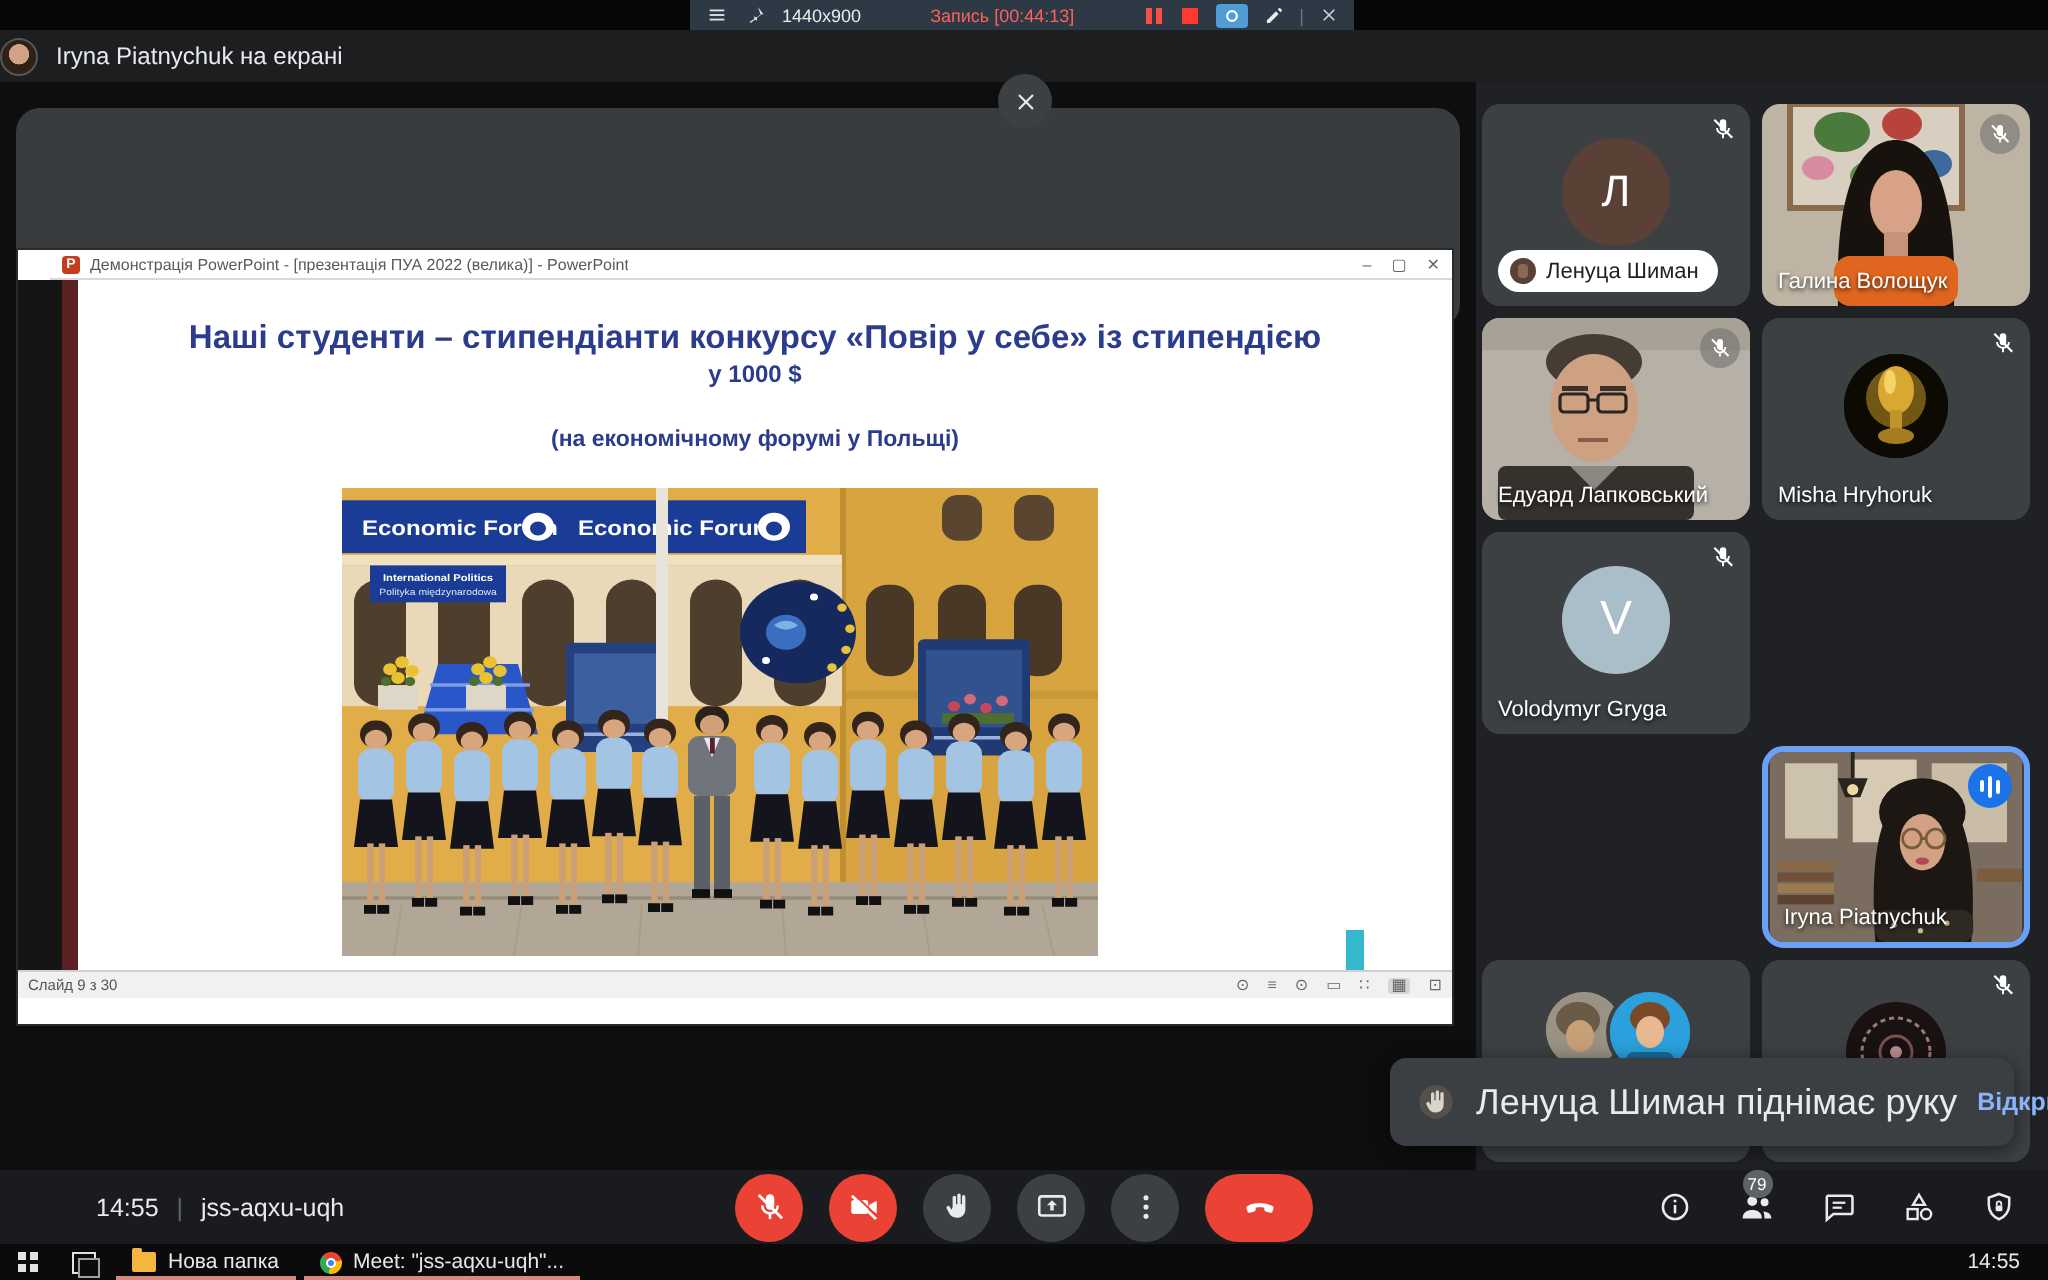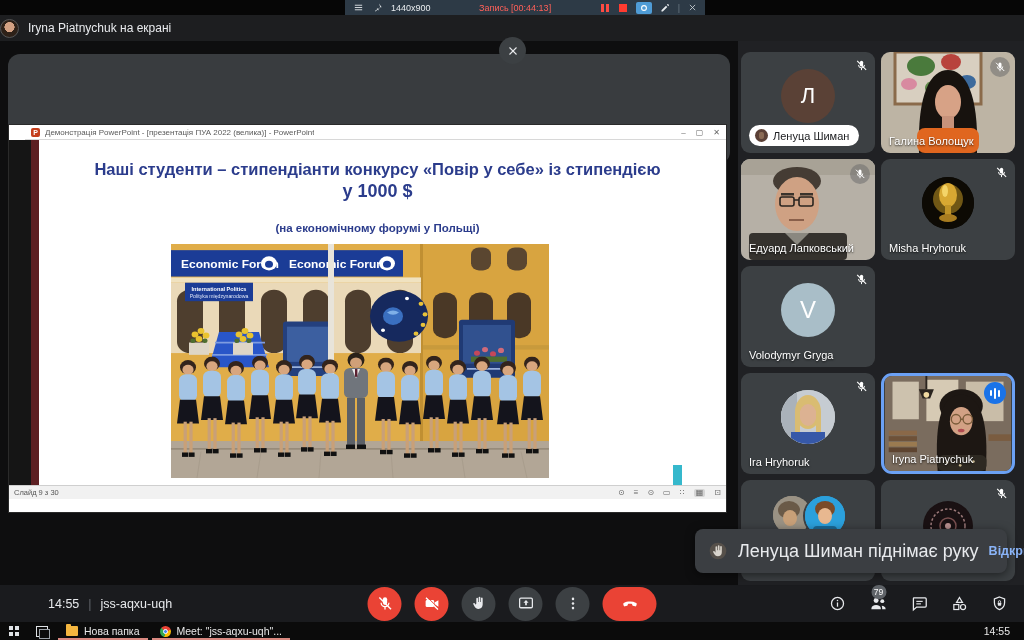--- a/index.html
+++ b/index.html
@@ -1,21 +1,21 @@
 <!DOCTYPE html>
 <html><head>
 <meta charset="utf-8">
 <style>
   html,body{margin:0;padding:0;background:#000;}
   .app{position:relative;width:1024px;height:640px;background:#202124;overflow:hidden;
        font-family:"Liberation Sans","DejaVu Sans",sans-serif;-webkit-font-smoothing:antialiased;}
 
   
   .top-strip{position:absolute;left:0;top:0;width:1024px;height:15px;background:#060606;}
-  .rec-toolbar{position:absolute;left:345px;top:0;width:360px;height:15px;background:#2d3a46;
+  .rec-toolbar{position:absolute;left:345px;top:0;width:332px;height:15px;background:#2d3a46;
                display:flex;align-items:center;gap:8px;padding:0 8px;box-sizing:border-box;color:#dfe3e6;}
   .rec-toolbar svg{display:block;}
   .rec-res{font-size:9px;color:#e8ecef;}
   .rec-status{font-size:9px;color:#ff6059;margin-left:auto;margin-right:auto;}
   .rec-btn{display:flex;align-items:center;justify-content:center;height:13px;}
   .cam-chip{width:16px;height:12px;background:#4f9cd6;border-radius:2px;display:flex;align-items:center;justify-content:center;}
   .rec-sep{color:#6b7884;font-size:9px;}
 
   
   .presenter-bar{position:absolute;left:0;top:15px;width:1024px;height:26px;background:#1d1e20;
@@ -39,21 +39,21 @@
            display:flex;align-items:center;justify-content:center;line-height:1;}
   .ppt-title{font-size:8px;color:#5a5a5a;white-space:nowrap;overflow:hidden;}
   .ppt-wincontrols{margin-left:auto;display:flex;gap:10px;color:#666;font-size:8px;align-items:center;}
   .ppt-wincontrols span{cursor:pointer;}
 
   .slide{position:relative;height:345px;background:#ffffff;overflow:hidden;}
   .slide-black-margin{position:absolute;left:0;top:0;width:22px;height:100%;background:#151515;}
   .slide-maroon-stripe{position:absolute;left:22px;top:0;width:8px;height:100%;background:#5c1f22;}
   .slide-titles{position:absolute;left:40px;right:20px;top:18px;text-align:center;color:#2b3c8c;}
   .slide-t1{font-size:16.5px;font-weight:bold;line-height:1.35;}
-  .slide-t2{font-size:18px;font-weight:bold;line-height:1.3;}
+  .slide-t2{font-size:12px;font-weight:bold;line-height:1.3;}
   .slide-sub{font-size:11.5px;font-weight:bold;margin-top:18px;}
   .slide-photo{position:absolute;left:162px;top:104px;width:378px;height:234px;}
   .teal-deco{position:absolute;left:664px;top:325px;width:9px;height:27px;background:#35b8cc;}
 
   .ppt-statusbar{position:relative;height:14px;background:#f1f1f1;border-top:1px solid #cfcfcf;
                  display:flex;align-items:center;padding:0 5px;box-sizing:border-box;}
   .slide-counter{font-size:7.5px;color:#555;}
   .ppt-tools{margin-left:auto;display:flex;gap:9px;color:#6a6a6a;font-size:8px;align-items:center;}
   .ppt-tools span{cursor:pointer;line-height:1;}
   .ppt-tools .hl{background:#d5d5d5;border-radius:2px;padding:0 2px;}
@@ -514,38 +514,20 @@
     <div class="tile" style="left:0;top:214px">
       <div class="avatar-circle" style="width:54px;height:54px;background:#a9bec8;font-size:24px;">V</div>
       <span class="micoff">
         <svg width="13" height="13" color="#fff">
             <use href="#ic-mic-off"></use>
           </svg></span>
       <span class="name">Volodymyr Gryga</span>
     </div>
 
 
-    <div class="tile" style="left:0;top:321px">
-      <div class="avatar-circle" style="width:54px;height:54px;background:#cdd2d6;overflow:hidden;">
-        <svg width="54" height="54" viewBox="0 0 54 54">
-          <rect width="54" height="54" fill="#c6ccd2"></rect>
-          <rect x="0" y="0" width="16" height="54" fill="#aab2ba"></rect>
-          <ellipse cx="27" cy="22" rx="13" ry="17" fill="#d9bc72"></ellipse>
-          <ellipse cx="27" cy="25" rx="8.5" ry="11" fill="#dcb292"></ellipse>
-          <rect x="14" y="22" width="5" height="24" fill="#d9bc72"></rect>
-          <rect x="35" y="22" width="5" height="24" fill="#d9bc72"></rect>
-          <rect x="10" y="42" width="34" height="12" fill="#3658a8"></rect>
-        </svg>
-      </div>
-      <span class="micoff">
-        <svg width="13" height="13" color="#fff">
-            <use href="#ic-mic-off"></use>
-          </svg></span>
-      <span class="name">Ira Hryhoruk</span>
-    </div>
 
     <div class="tile speaking" style="left:140px;top:321px">
       <svg class="fill" width="128" height="95" viewBox="0 0 134 101">
         <rect width="134" height="101" fill="#7a6c5e"></rect>
         <rect x="8" y="6" width="28" height="40" fill="#cdc2ae"></rect>
         <rect x="44" y="4" width="34" height="44" fill="#d6cab4"></rect>
         <rect x="86" y="6" width="40" height="42" fill="#c9bda8"></rect>
         <line x1="44" y1="0" x2="44" y2="14" stroke="#2a241e" stroke-width="2"></line>
         <path d="M36 14 L52 14 L48 24 L40 24 Z" fill="#2a241e"></path>
         <circle cx="44" cy="20" r="3" fill="#f0d9a0"></circle>

